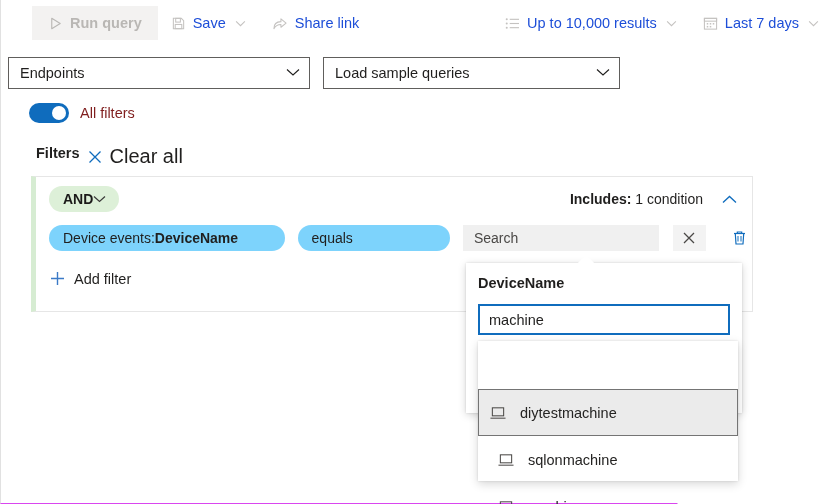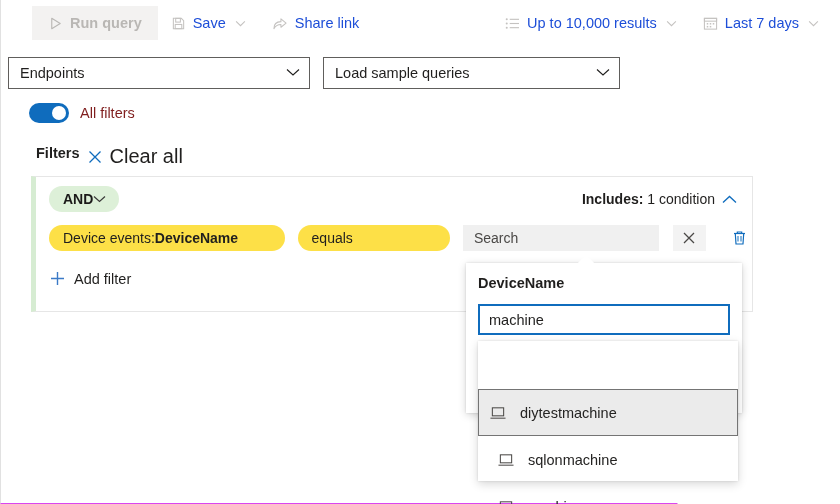--- a/index.html
+++ b/index.html
@@ -93,33 +93,33 @@
     display: flex; align-items: center; padding: 0 12px 0 13px;
   }
   .and-badge {
     display: flex; align-items: center; gap: 0;
     background: #ddf0d8; border-radius: 13px;
     height: 26px; padding: 0 13px 0 14px;
   }
   .and-badge .txt { font-size: 14px; font-weight: 700; color: #1b1a19; }
   .and-badge .chev { font-size: 10px; color: #3b3a39; }
   .group-head-right {
-    margin-left: auto; display: flex; align-items: center; gap: 4px;
+    margin-left: auto; display: flex; align-items: center; gap: 16px;
   }
   .includes { font-size: 14px; color: #201f1e; }
   .includes b { font-weight: 700; }
   .collapse-chev { color: #0f6cbd; font-size: 13px; padding: 0 3px; }
 
   
   .cond-row {
     display: flex; align-items: center; gap: 13px;
     padding: 0 0 0 13px; height: 28px; margin-top: 3px;
   }
   .pill {
-    background: #fde047; border-radius: 14px; height: 26px;
+    background: #7dd3fc; border-radius: 14px; height: 26px;
     display: flex; align-items: center; padding: 0 14px;
     font-size: 14px; color: #201f1e; white-space: nowrap;
   }
   .pill b { font-weight: 700; }
   #pill-field { width: 240px; }
   #pill-op { width: 155px; }
   .searchbox {
     width: 200px; height: 26px; background: #f0f0f0;
     display: flex; align-items: center; padding: 0 11px;
     font-size: 14px; color: #4a4846;

